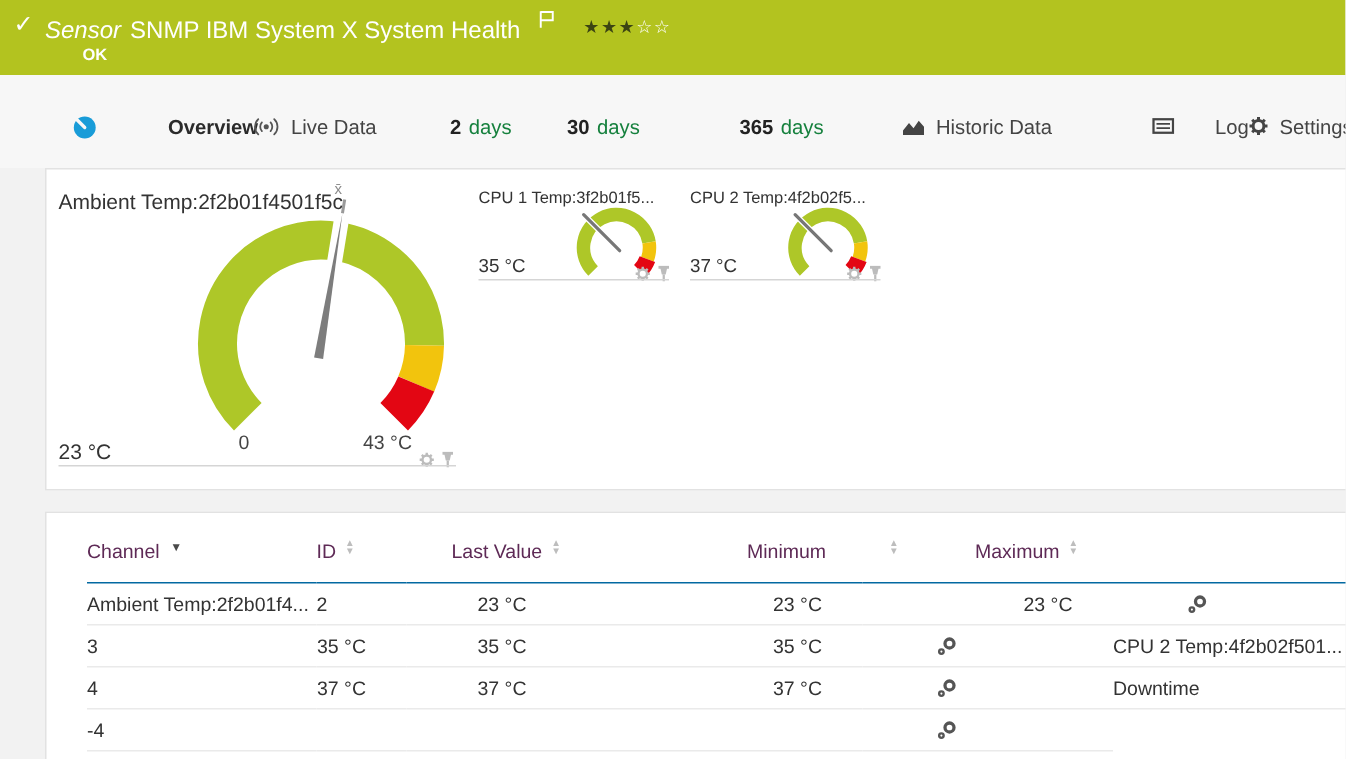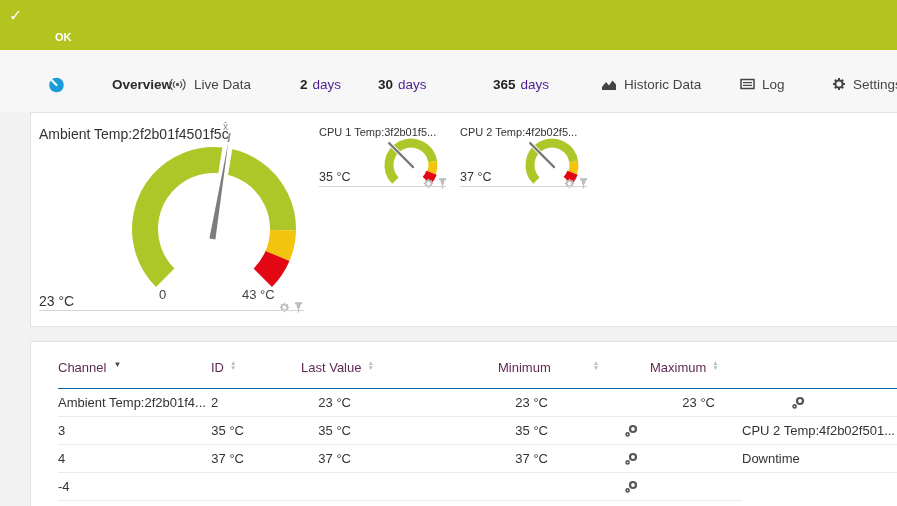--- a/index.html
+++ b/index.html
@@ -16,21 +16,21 @@
   .stars .sf{color:#3c4413;}
   .stars .se{color:#ffffff;}
   .statusok{position:absolute;left:55px;top:31px;font-size:11px;font-weight:bold;}
 
   
   .tabbar{position:absolute;left:0;top:50px;width:897px;height:62px;background:#f7f7f7;}
   .tab{position:absolute;top:14px;height:40px;display:flex;align-items:center;font-size:13.5px;color:#444;cursor:pointer;white-space:nowrap;}
   .tab .ticon{display:inline-flex;margin-right:7px;align-items:center;}
   .tab.active .tlabel{font-weight:bold;color:#2b2b2b;margin-left:40px;}
   .tab .tnum{font-weight:bold;color:#222;margin-right:5px;}
-  .tab .tday{color:#4c1d95;text-align:right;}
+  .tab .tday{color:#15803d;text-align:right;}
   .underline{position:absolute;left:0;top:50px;height:3px;background:#199cd8;width:100%;}
 
   
   .panel{position:absolute;background:#fff;border:1px solid #e2e2e2;}
   .gauges-panel{left:30px;top:112px;width:868px;height:213px;}
   .table-panel{left:30px;top:341px;width:868px;height:166px;}
 
   .g-title{position:absolute;font-size:14px;color:#333;}
   .g-title-sm{position:absolute;font-size:11px;color:#333;}
   .g-val{position:absolute;font-size:14px;color:#333;}
@@ -58,20 +58,32 @@
   .sort2{display:inline-flex;flex-direction:column;margin-left:6px;font-size:6.5px;color:#bdbdbd;line-height:5px;}
   .wrench{display:inline-flex;cursor:pointer;color:#555;}
 </style>
 </head>
 <body>
 
 <div class="page">
 
   <header class="topbar">
     <span class="check">✓</span>
+    <div class="titleline">
+      <span class="kind">Sensor</span><span class="title">SNMP IBM System X System Health</span>
+      <span class="flagwrap">
+        <svg width="11" height="12" viewBox="0 0 11 12">
+          <path d="M1.5 1 H9.5 V6.5 H1.5" fill="none" stroke="#ffffff" stroke-width="1.3"></path>
+          <line x1="1.5" y1="0.5" x2="1.5" y2="11.5" stroke="#ffffff" stroke-width="1.3"></line>
+        </svg>
+      </span>
+      <span class="stars">
+        <span class="sf">★★★</span><span class="se">☆☆</span>
+      </span>
+    </div>
     <div class="statusok">OK</div>
   </header>
 
   <nav class="tabbar">
     <div class="tab active" style="left:48px;width:97px;">
       <span class="ticon">
         <svg width="17" height="17" viewBox="0 0 17 17">
           <circle cx="8.5" cy="9" r="7.3" fill="#199cd8"></circle>
           <line x1="8.5" y1="9" x2="3" y2="3.5" stroke="#f7f7f7" stroke-width="2.2" stroke-linecap="round"></line>
         </svg>
@@ -110,21 +122,21 @@
 
     <div class="tab" style="left:601px;">
       <span class="ticon">
         <svg width="16" height="13" viewBox="0 0 16 13">
           <path d="M1 12 L1 9 L5 4 L8 7.5 L11.5 2.5 L15 6.5 L15 12 Z" fill="#444"></path>
         </svg>
       </span>
       <span class="tlabel">Historic Data</span>
     </div>
 
-    <div class="tab" style="left:740px;">
+    <div class="tab" style="left:768px;gap:20px;">
       <span class="ticon">
         <svg width="15" height="12" viewBox="0 0 15 12">
           <rect x="1" y="1.5" width="13" height="9" fill="none" stroke="#444" stroke-width="1.5"></rect>
           <line x1="3" y1="4.6" x2="12" y2="4.6" stroke="#444" stroke-width="1.2"></line>
           <line x1="3" y1="7.4" x2="12" y2="7.4" stroke="#444" stroke-width="1.2"></line>
         </svg>
       </span>
       <span class="tlabel">Log</span>
     </div>
 

